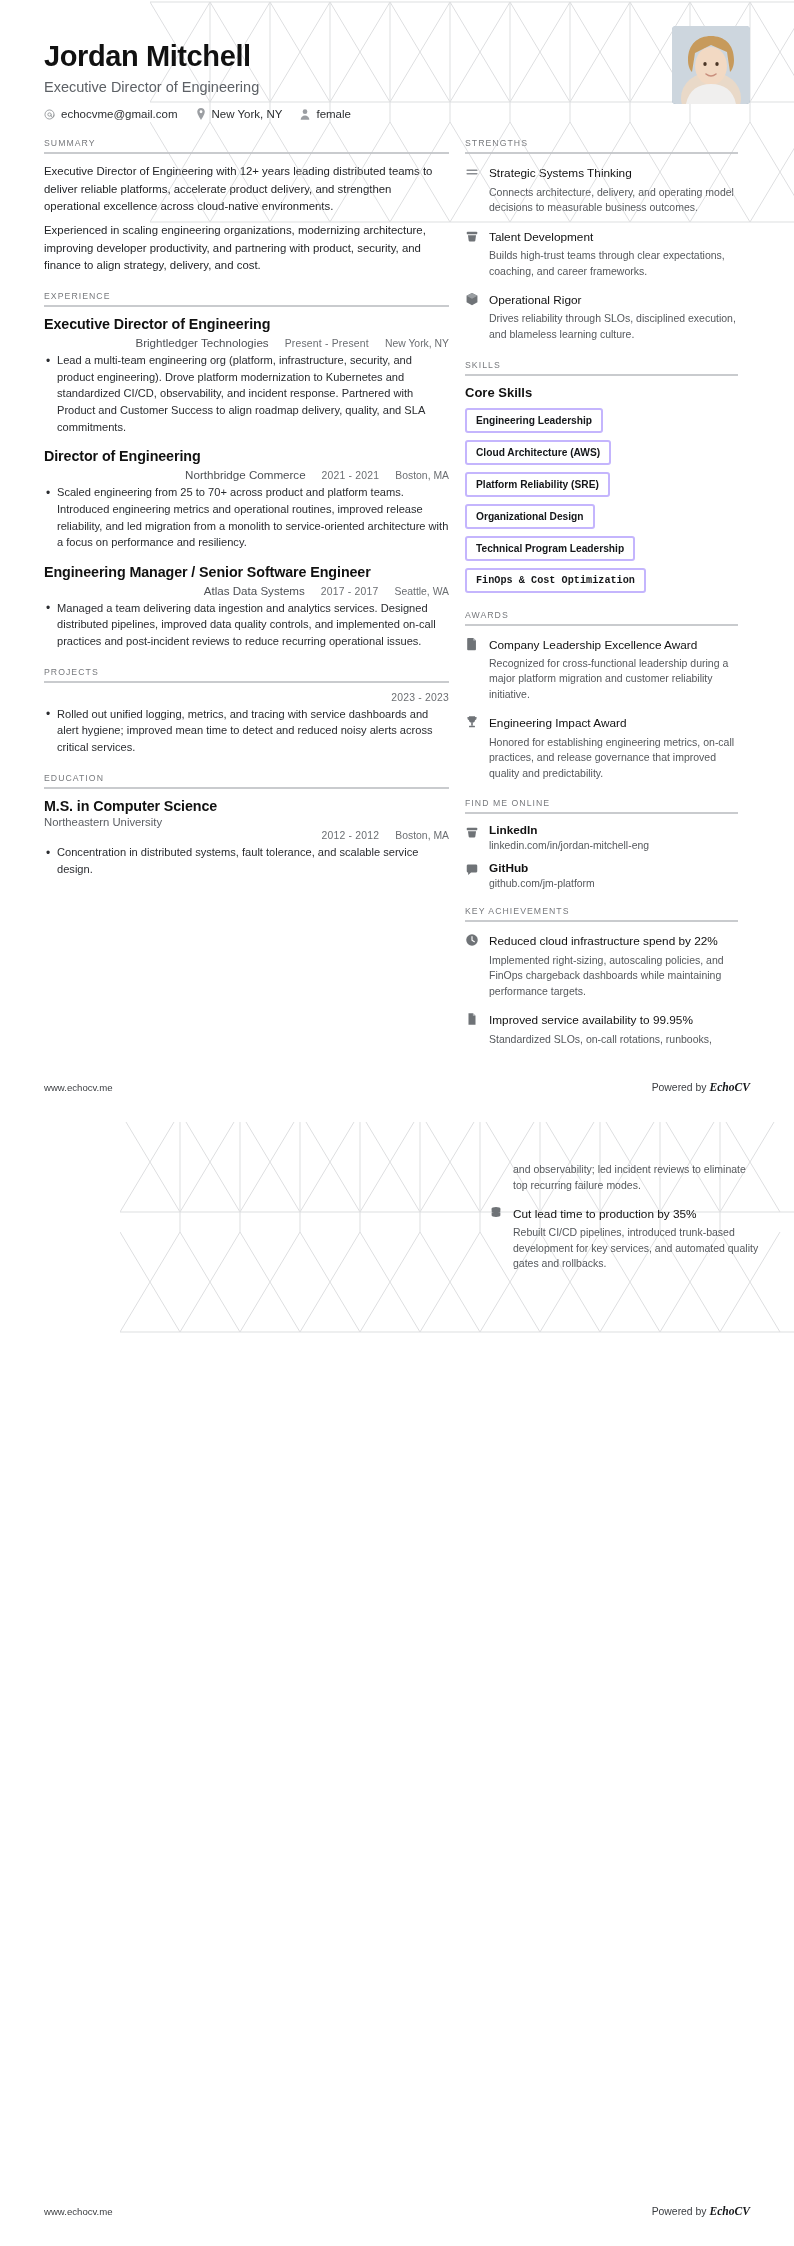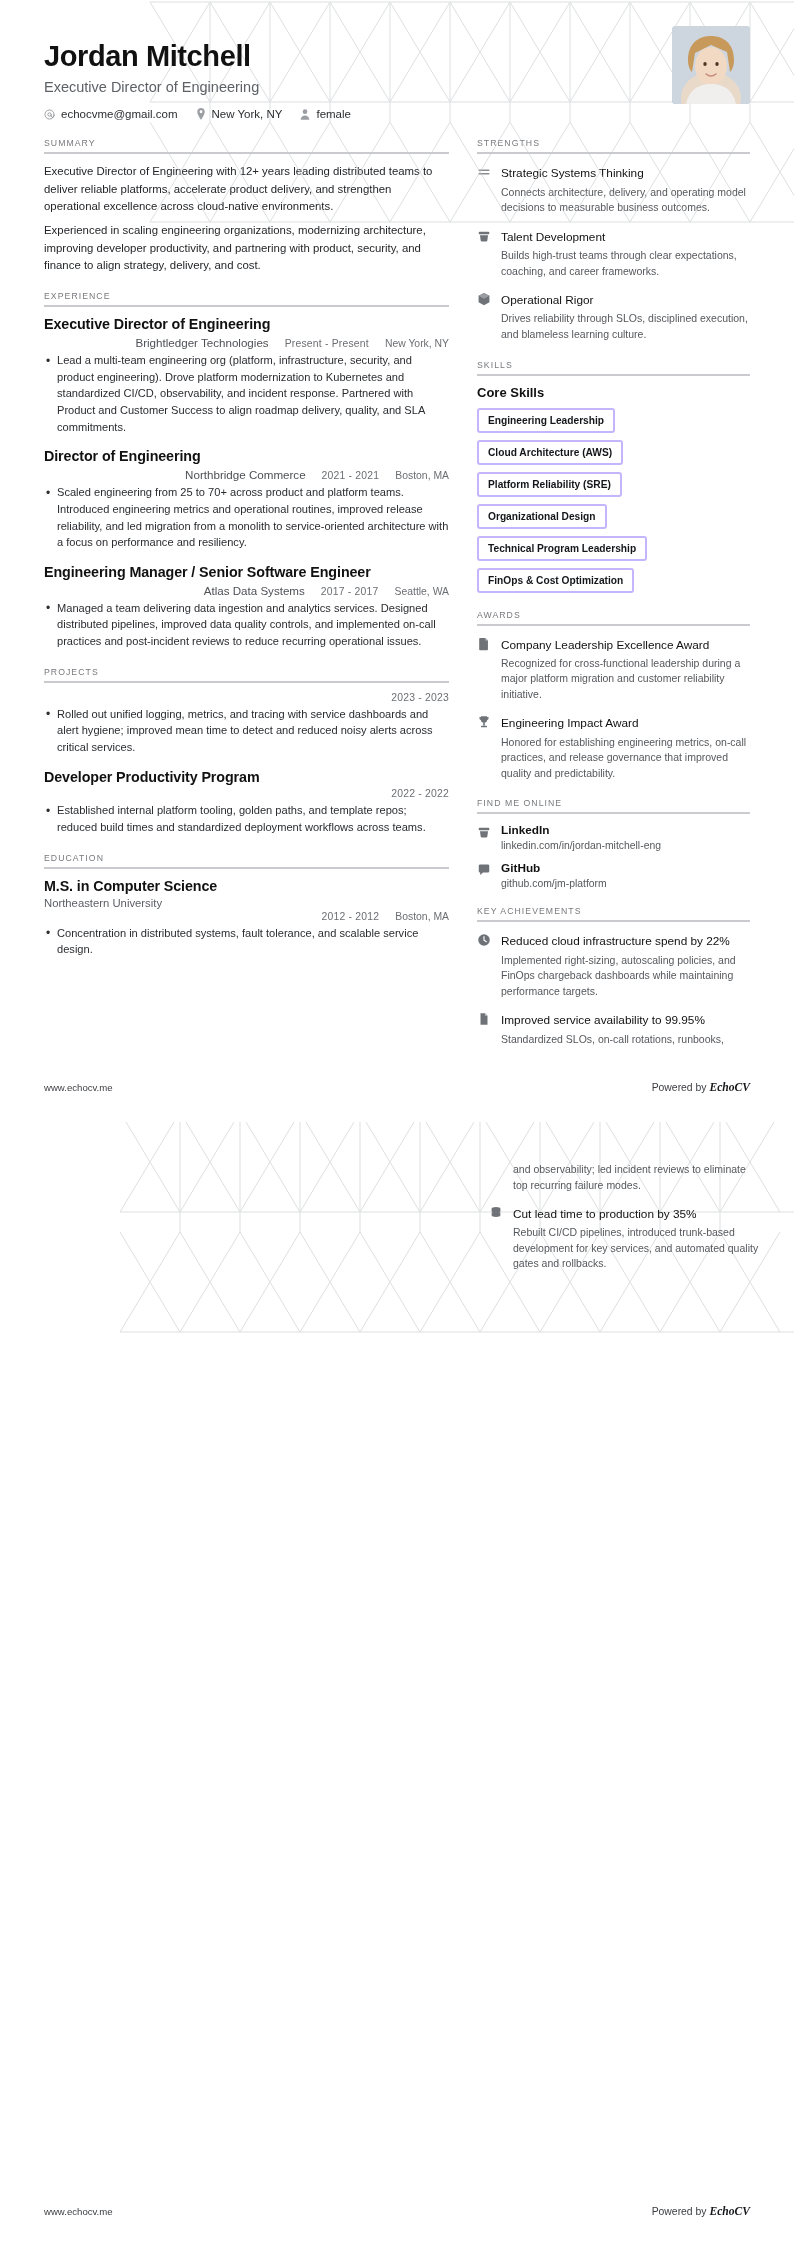--- a/index.html
+++ b/index.html
@@ -68,21 +68,21 @@
     border-radius: 4px;
     overflow: hidden;
     background: linear-gradient(170deg,#b9c6d4 0%, #8fa2b6 100%);
   }
   .avatar svg { display:block; width:100%; height:100%; }
 
   
   .columns {
     display: flex;
     padding: 18px 44px 0 44px;
-    gap: 28px;
+    gap: 16px;
     align-items: flex-start;
   }
   .col-left  { width: 405px; flex: 0 0 405px; }
   .col-right { width: 273px; flex: 0 0 273px; }
 
   
   .sec-label {
     font-size: 8.7px;
     letter-spacing: 1.05px;
     color: #77797d;
@@ -205,21 +205,21 @@
     border: 2px solid #c4b5fd;
     border-radius: 3px;
     padding: 5px 9px;
     font-size: 10.2px;
     font-weight: 700;
     color: #141619;
     margin-bottom: 7px;
     width: fit-content;
     max-width: 100%;
   }
-  .tag:last-child { margin-bottom: 0; }
+  .tag:last-child { margin-bottom: 0; font-family: Liberation Mono, monospace; }
 
   
   .link-item {
     display: flex;
     gap: 9px;
     margin-bottom: 10px;
     align-items: flex-start;
   }
   .link-item:last-child { margin-bottom: 0; }
   .link-title {
@@ -389,29 +389,20 @@
 
         <div class="entry">
           <div class="entry-meta">
             <span class="entry-dates">2023 - 2023</span>
           </div>
           <ul class="bullets">
             <li>Rolled out unified logging, metrics, and tracing with service dashboards and alert hygiene; improved mean time to detect and reduced noisy alerts across critical services.</li>
           </ul>
         </div>
 
-        <div class="entry">
-          <div class="entry-title">Developer Productivity Program</div>
-          <div class="entry-meta">
-            <span class="entry-dates">2022 - 2022</span>
-          </div>
-          <ul class="bullets">
-            <li>Established internal platform tooling, golden paths, and template repos; reduced build times and standardized deployment workflows across teams.</li>
-          </ul>
-        </div>
       </div>
 
       <div class="section">
         <div class="sec-label">EDUCATION</div>
         <div class="sec-rule"></div>
 
         <div class="entry">
           <div class="entry-title">M.S. in Computer Science</div>
           <div class="entry-sub">Northeastern University</div>
           <div class="entry-meta">

